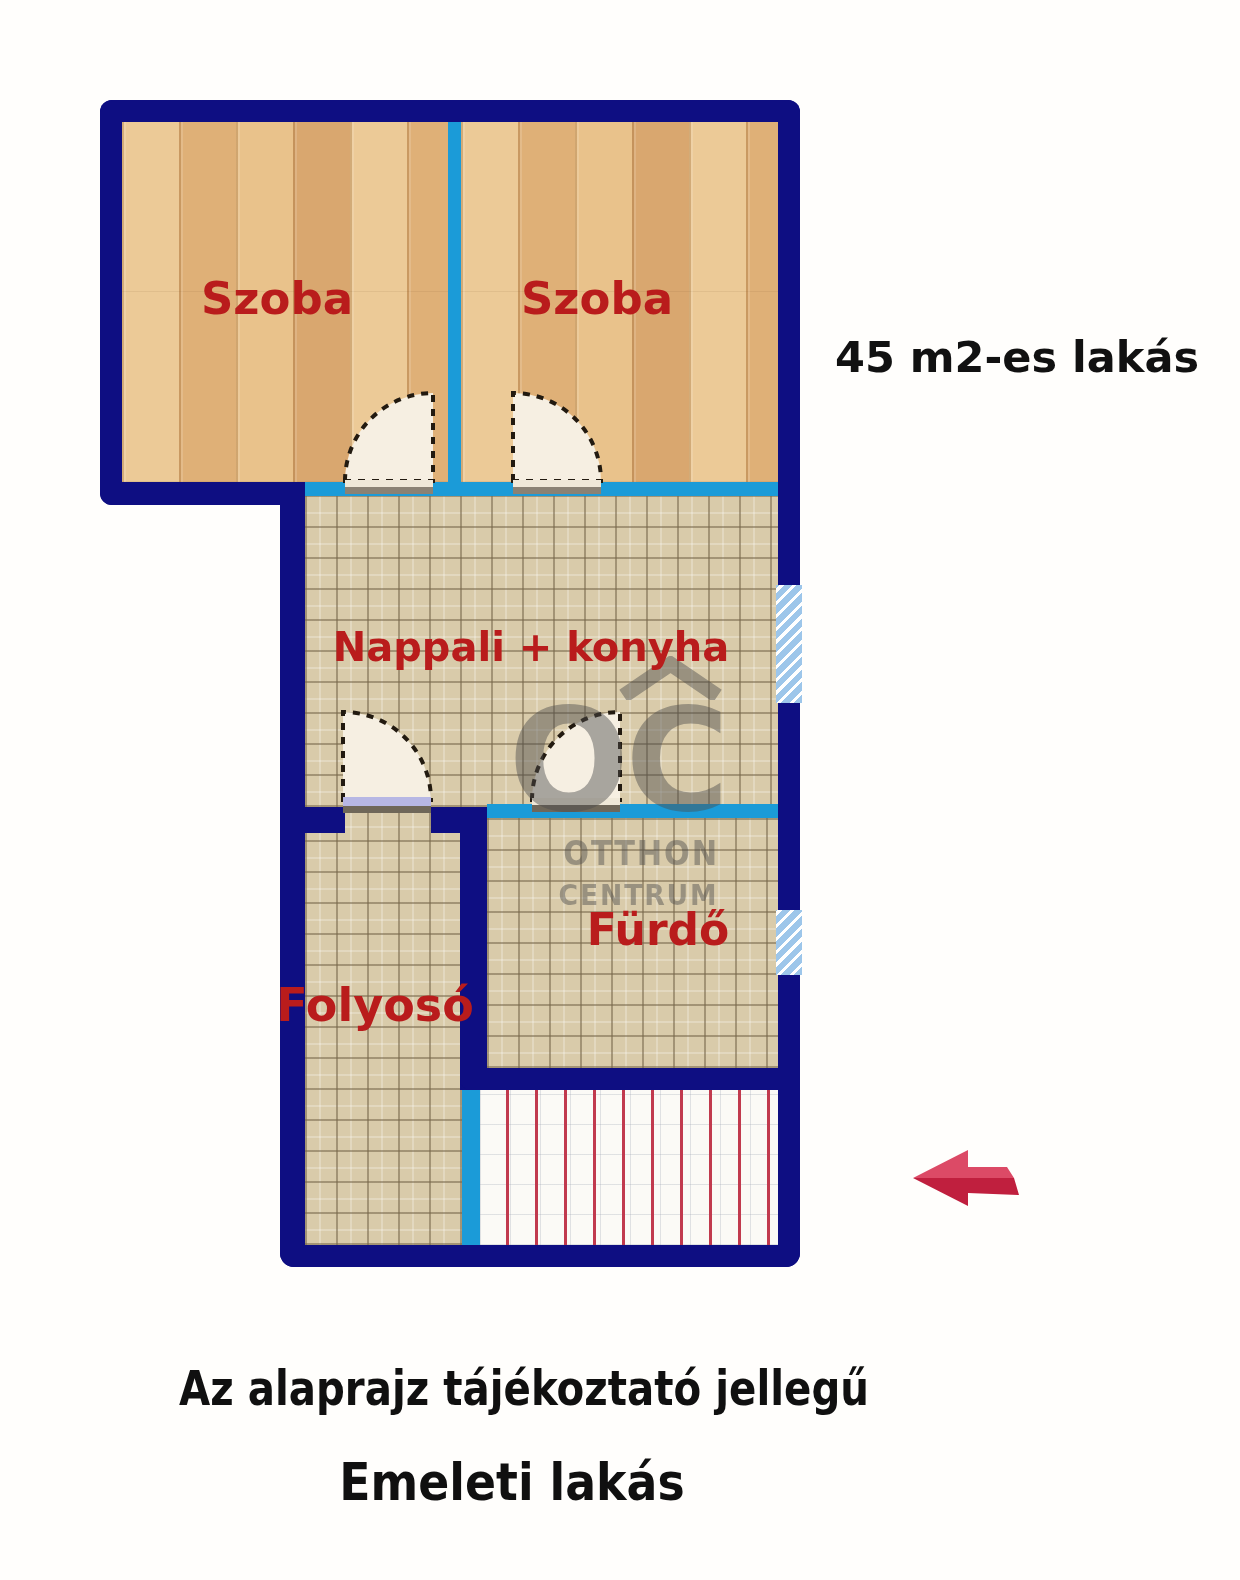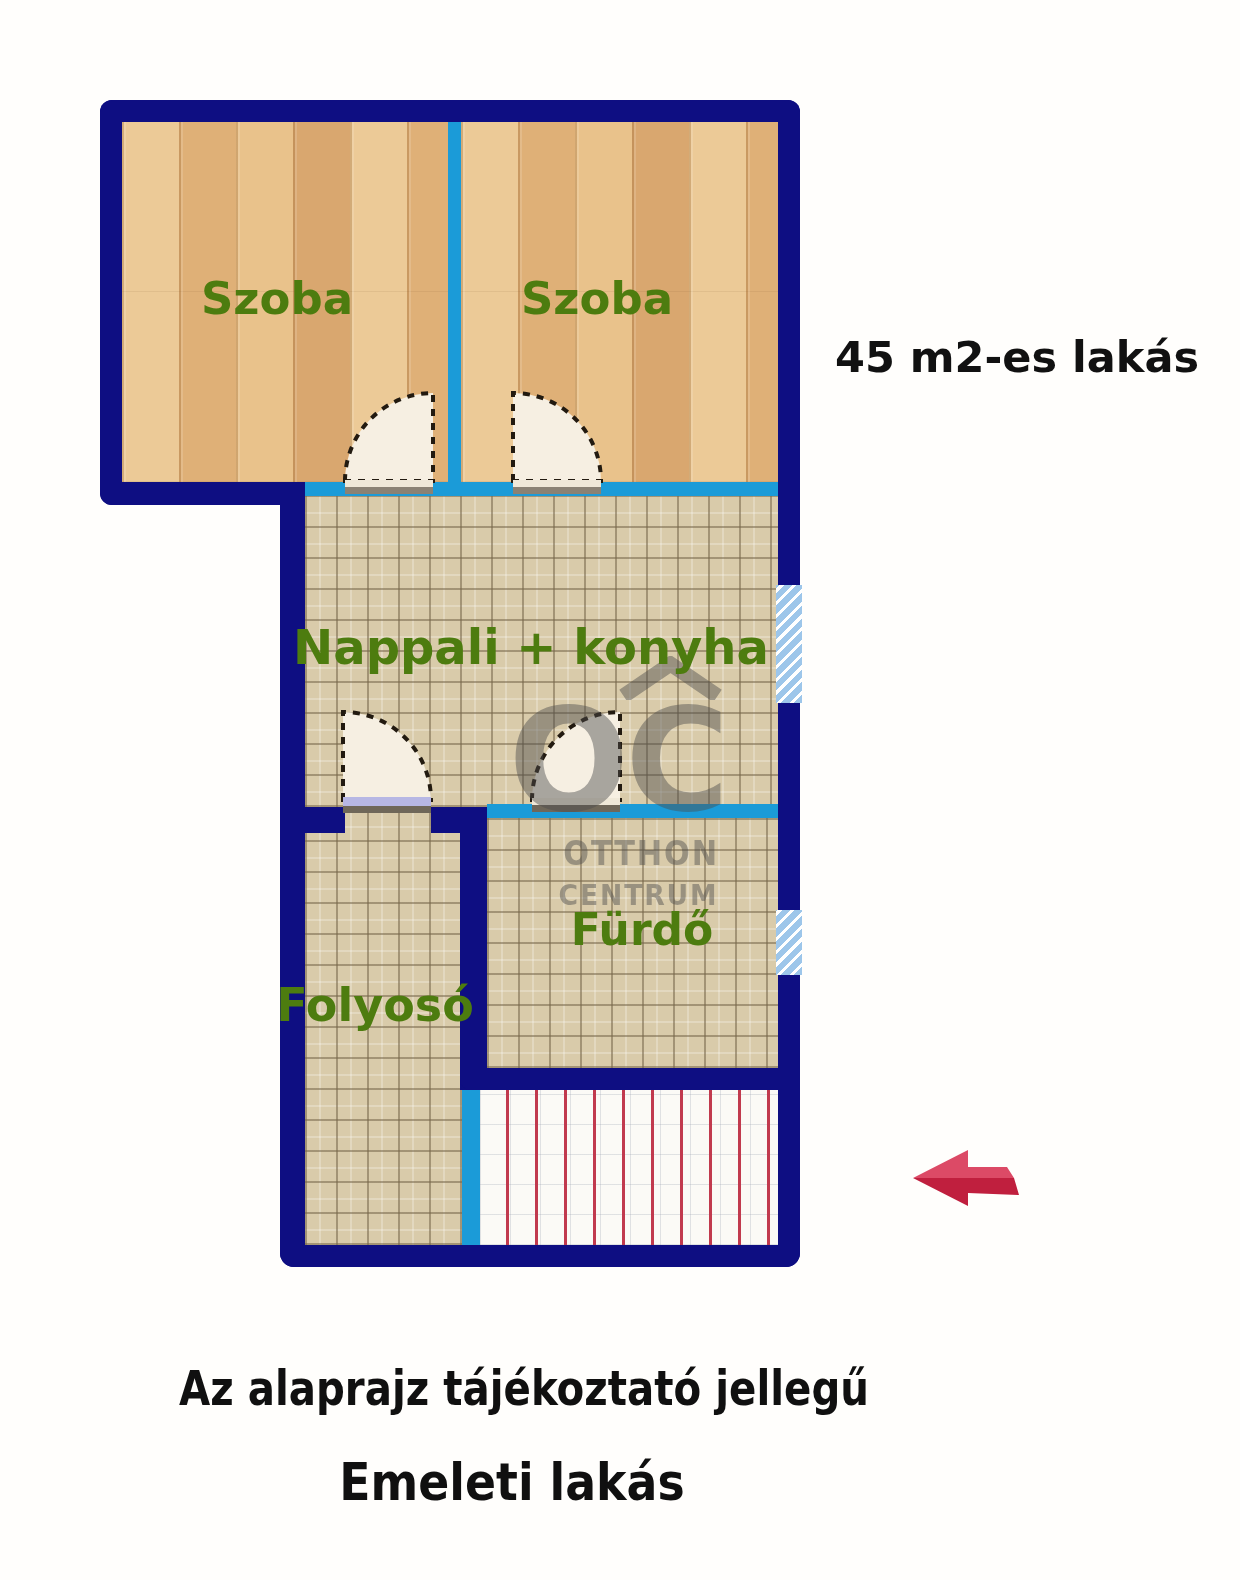--- a/index.html
+++ b/index.html
@@ -33,21 +33,21 @@
   }
   
   .wall{background:var(--wall,#0e0e82);}
   .part{background:var(--partition,#1b9bd8);}
   .window{
     background:repeating-linear-gradient(-45deg, var(--window,#9dc6ea) 0 6px, #ffffff 6px 9px);
   }
   
   .roomlabel{
     position:absolute;transform:translate(-50%,-50%);
-    font-weight:bold;color:#4d7c0f;white-space:nowrap;letter-spacing:0px;
+    font-weight:bold;color:#b91c1c;white-space:nowrap;letter-spacing:0px;
   }
   .arealabel{
     position:absolute;transform:translate(-50%,-50%);
     font-weight:bold;color:#111;white-space:nowrap;font-size:43px;
   }
   .footer-line{
     position:absolute;transform:translate(-50%,-50%) scaleX(.84);
     font-weight:bold;color:#101010;white-space:nowrap;
   }
   
@@ -116,22 +116,22 @@
     <svg width="110" height="44" viewBox="0 0 110 44" style="position:static;">
       <polyline points="8,40 55,8 102,40" fill="none" stroke="#4c4c4c" stroke-width="15"></polyline>
     </svg>
     <div id="wm-oc">OC</div>
     <div id="wm-l1">OTTHON</div>
     <div id="wm-l2">CENTRUM</div>
   </div>
 
   <div class="roomlabel" style="left:277px;top:298px;font-size:45px;">Szoba</div>
   <div class="roomlabel" style="left:597px;top:298px;font-size:45px;">Szoba</div>
-  <div class="roomlabel" style="left:531px;top:647px;font-size:48px;">Nappali + konyha</div>
-  <div class="roomlabel" style="left:642px;top:929px;font-size:44px;">Fürdő</div>
+  <div class="roomlabel" style="left:531px;top:647px;font-size:40px;">Nappali + konyha</div>
+  <div class="roomlabel" style="left:658px;top:929px;font-size:44px;">Fürdő</div>
   <div class="roomlabel" style="left:375px;top:1005px;font-size:46px;">Folyosó</div>
 
   <div class="arealabel" style="left:1017px;top:357px;">45 m2-es lakás</div>
 
   <div class="footer-line" style="left:524px;top:1388px;font-size:48px;">Az alaprajz tájékoztató jellegű</div>
   <div class="footer-line" style="left:512px;top:1482px;font-size:52px;transform:translate(-50%,-50%) scaleX(.88);">Emeleti lakás</div>
 
 </div>
 
 </body></html>

